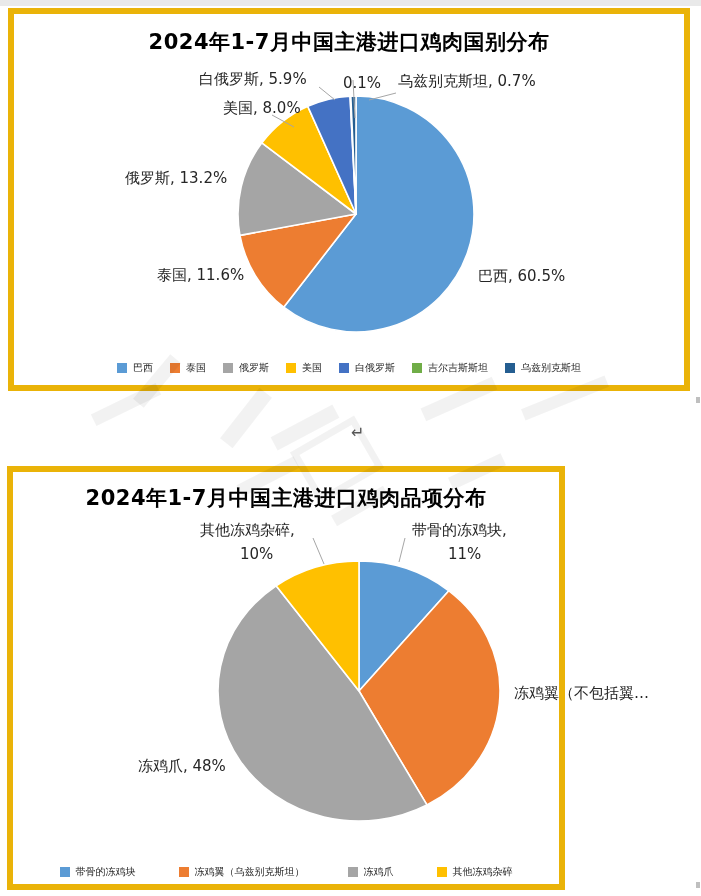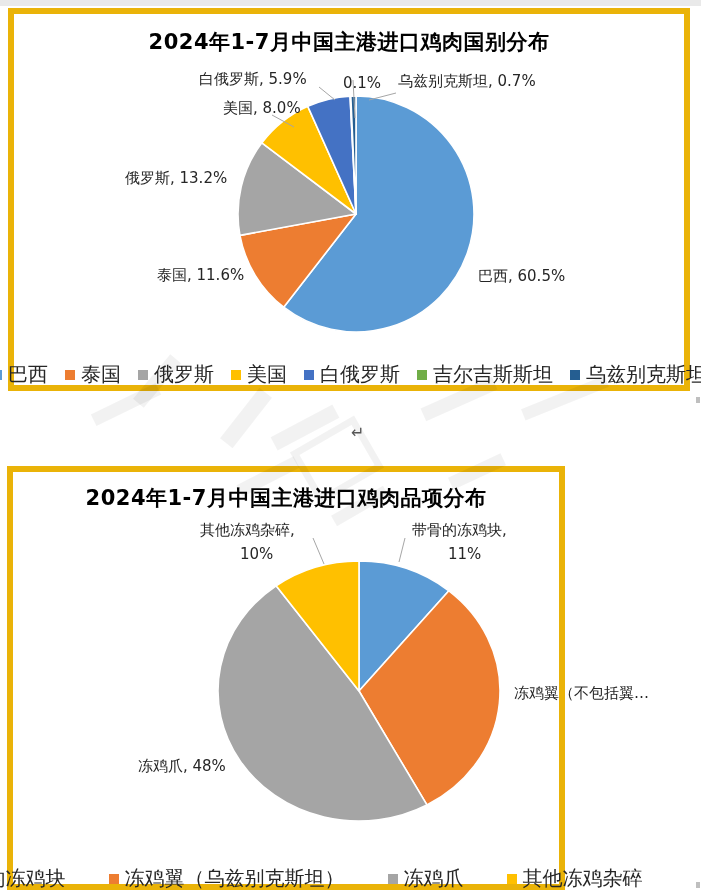--- a/index.html
+++ b/index.html
@@ -32,21 +32,21 @@
   .lbl-brazil{left:464px;top:230px;margin-top:24px;}
   
   .lbl-other-1{left:187px;top:50px;text-align:right;}
   .lbl-other-2{left:227px;top:74px;}
   .lbl-bone-1{left:399px;top:50px;}
   .lbl-bone-2{left:435px;top:74px;}
   .lbl-wing{left:501px;top:213px;}
   .lbl-claw{left:125px;top:286px;}
   .legend{
     position:absolute;left:0;right:0;display:flex;justify-content:center;align-items:center;
-    font-size:20px;color:#262626;white-space:nowrap;
+    font-size:10px;color:#262626;white-space:nowrap;
   }
   #chart1-frame .legend{top:347px;gap:17px;}
   #chart2-frame .legend{top:393px;gap:43px;}
   .legend-item{display:flex;align-items:center;}
   .legend-swatch{width:10px;height:10px;display:inline-block;margin-right:6px;flex:0 0 auto;}
   .return-mark{
     position:absolute;left:351px;top:423px;font-size:16px;color:#595959;
   }
   .anchor-mark{position:absolute;width:4px;height:6px;background:#bfbfbf;}
   .anchor-1{left:696px;top:397px;}

